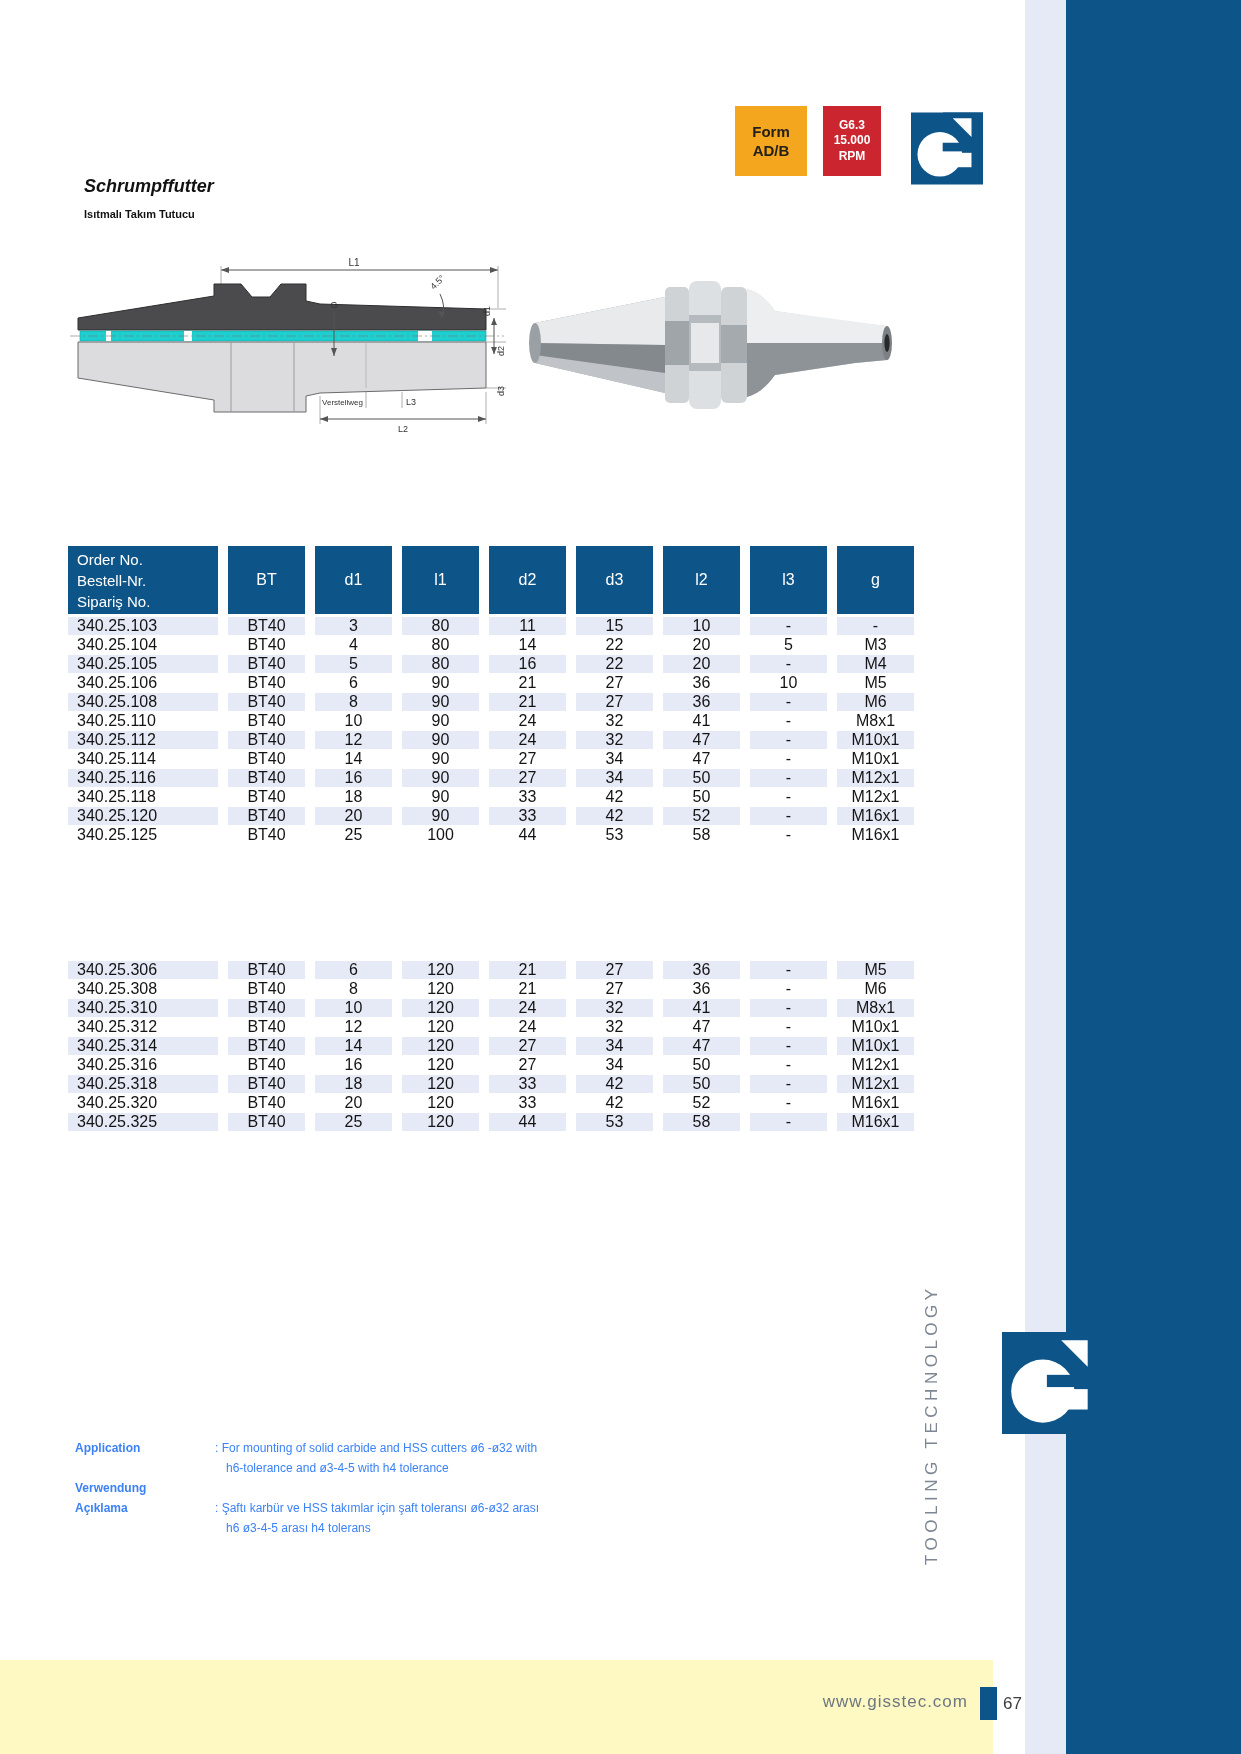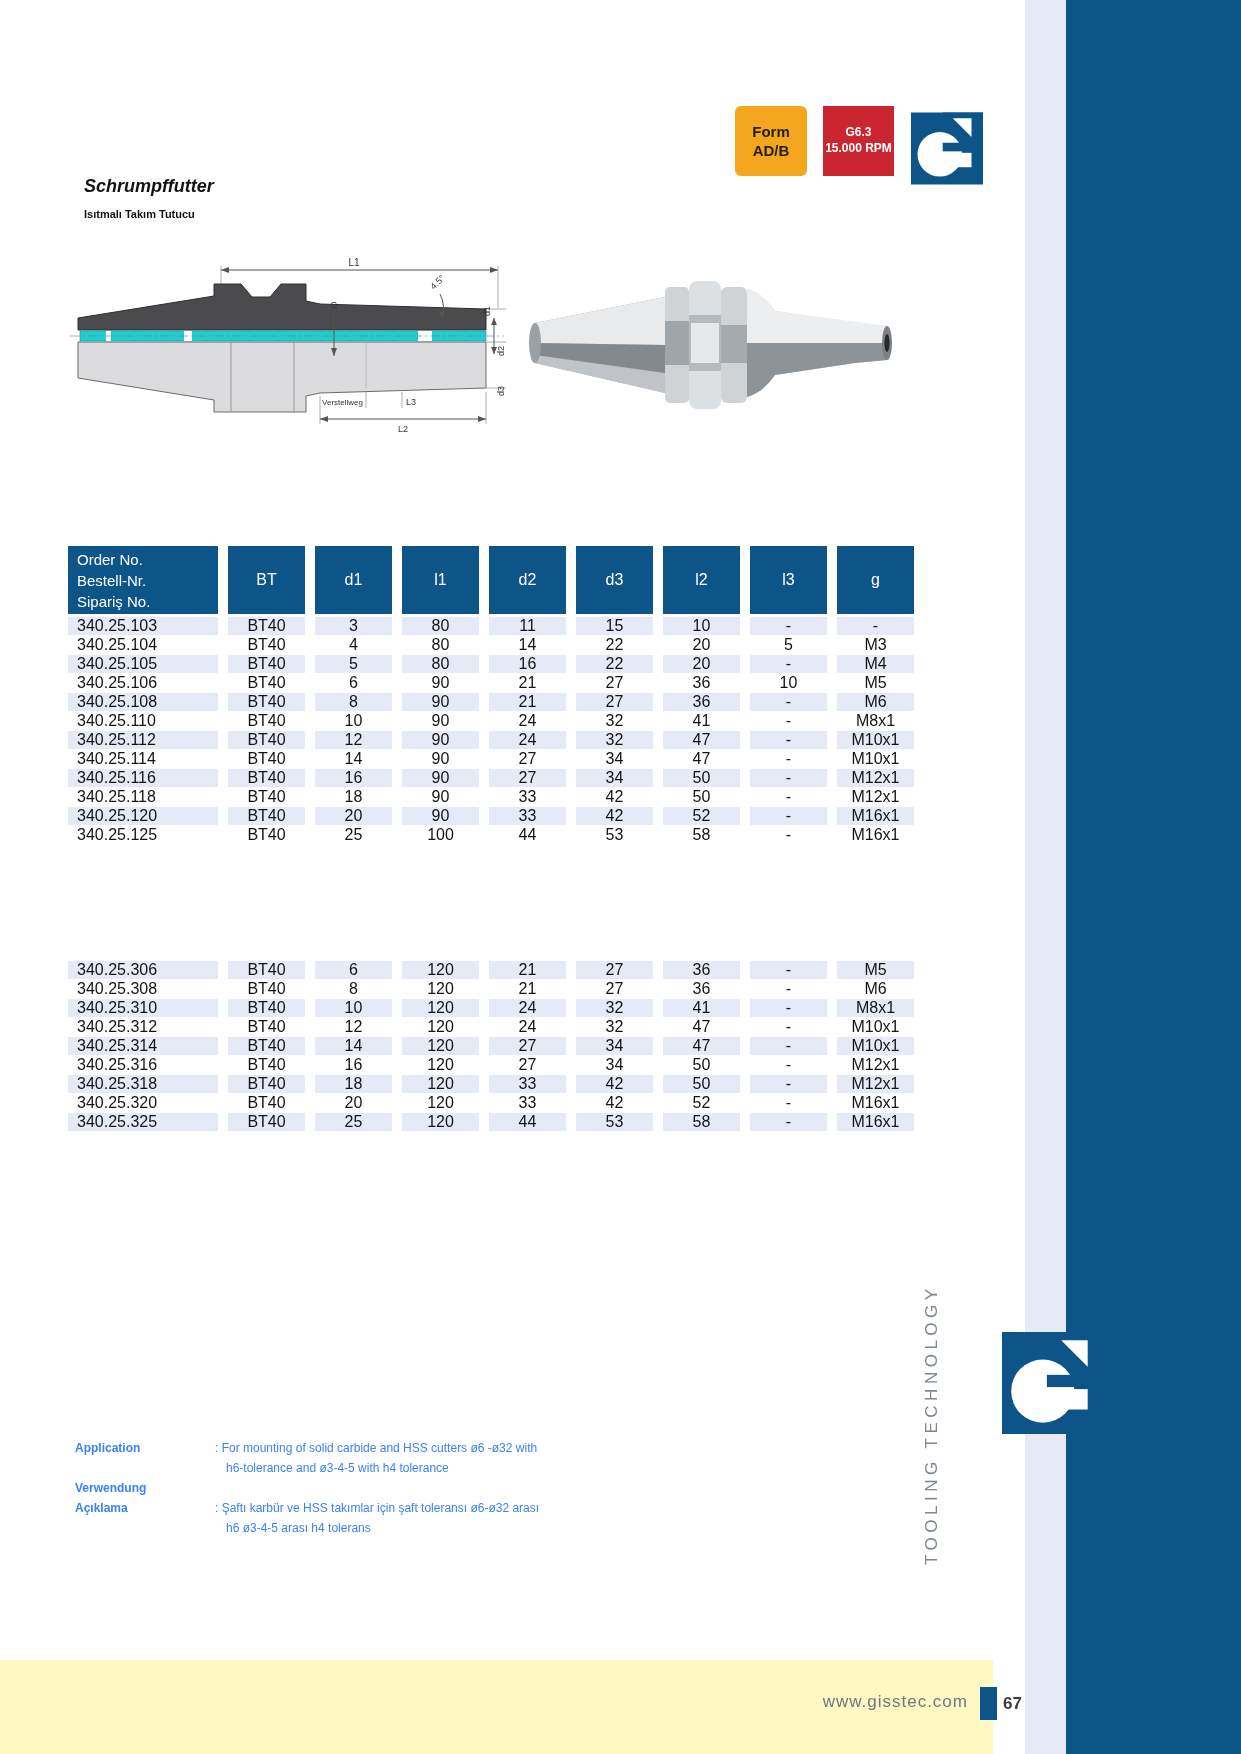--- a/index.html
+++ b/index.html
@@ -16,22 +16,22 @@
   
   .titlebar{position:absolute;left:68px;top:110px;width:650px;height:57px;background:#0d5488;
             color:#fff;display:flex;align-items:center;justify-content:space-between;
             padding:0 14px;box-sizing:border-box;}
   .title-en{font-size:20px;font-weight:bold;}
   .title-std{font-size:19px;font-weight:bold;}
   .subtitle-de{position:absolute;left:84px;top:176px;font-size:18px;font-weight:bold;color:#121212;font-style:italic;}
   .subtitle-tr{position:absolute;left:84px;top:208px;font-size:11px;font-weight:bold;color:#121212;}
   .badge{position:absolute;top:106px;height:70px;display:flex;flex-direction:column;align-items:center;
          justify-content:center;font-weight:bold;text-align:center;line-height:1.3;}
-  .badge-form{left:735px;width:72px;background:#f4a61e;color:#24201a;font-size:15px;border-radius:6px;}
-  .badge-balance{left:823px;width:71px;background:#cb2630;color:#ffffff;font-size:12px;}
+  .badge-form{left:735px;width:72px;background:#f4a61e;color:#24201a;font-size:15px;}
+  .badge-balance{left:823px;width:58px;background:#cb2630;color:#ffffff;font-size:12px;}
   .header-logo{position:absolute;left:911px;top:112px;width:72px;height:73px;}
 
   
   .draw{position:absolute;left:66px;top:256px;width:442px;height:182px;}
   .photo{position:absolute;left:515px;top:263px;width:380px;height:176px;}
 
   
   .dtable{position:absolute;left:68px;top:546px;width:852px;}
   .thead,.trow{display:grid;grid-template-columns:150px repeat(8,77px);column-gap:10px;}
   .hcell{background:#0d5488;color:#ffffff;height:68px;display:flex;align-items:center;
@@ -48,21 +48,21 @@
   .appblock{position:absolute;left:75px;top:1438px;width:660px;font-size:12px;color:#3b82f6;}
   .app-item{display:flex;line-height:20px;}
   .app-label{width:140px;font-weight:bold;flex-shrink:0;}
   .app-line2{padding-left:11px;}
 
   
   .footer-band{position:absolute;left:0;top:1660px;width:993px;height:94px;background:#fef9c3;}
   .site{position:absolute;left:0;top:32px;width:968px;text-align:right;font-size:17px;
         color:#6d7781;letter-spacing:1px;}
   .page-marker{position:absolute;left:980px;top:1687px;width:17px;height:33px;background:#0d5488;}
-  .page-num{position:absolute;left:1003px;top:1694px;font-size:17px;color:#3c3c3c;font-weight:bold;}
+  .page-num{position:absolute;left:1003px;top:1694px;font-size:17px;color:#3c3c3c;}
 </style>
 </head>
 <body>
 
 <div class="page">
 
   <div class="stripe"></div>
   <div class="sidebar">
     
   </div>

